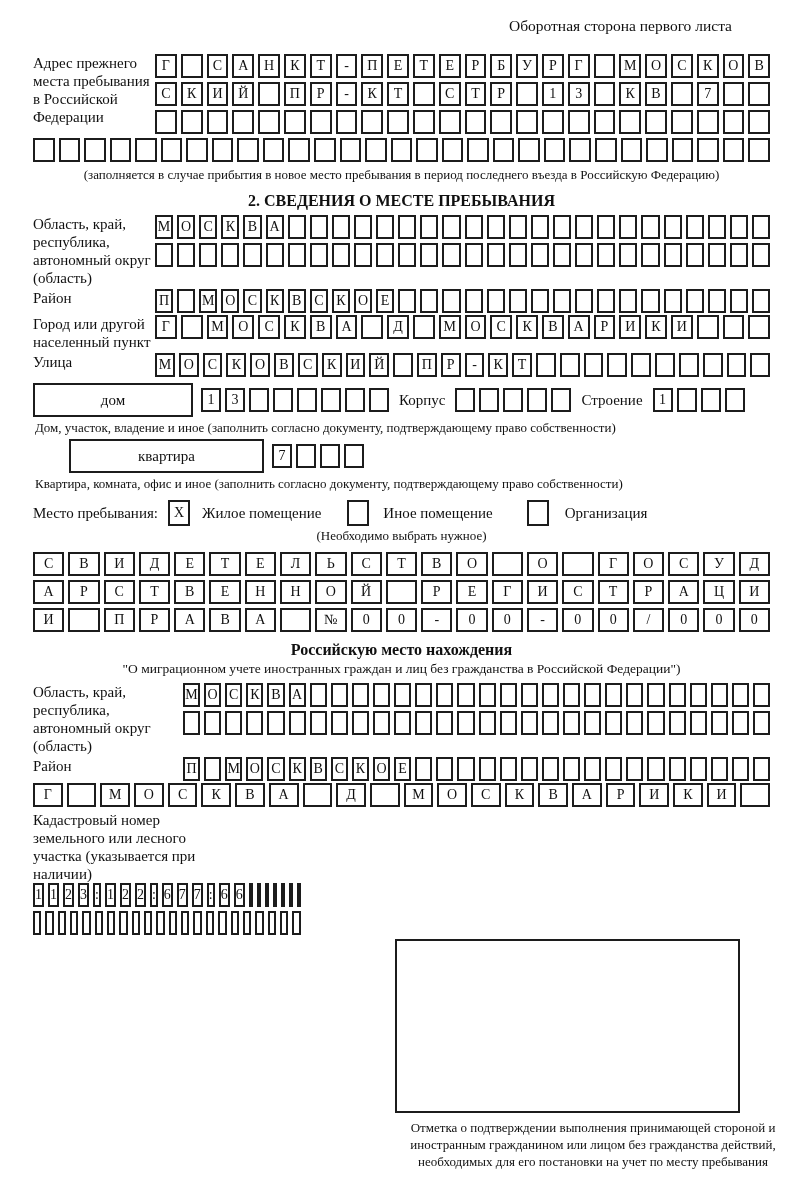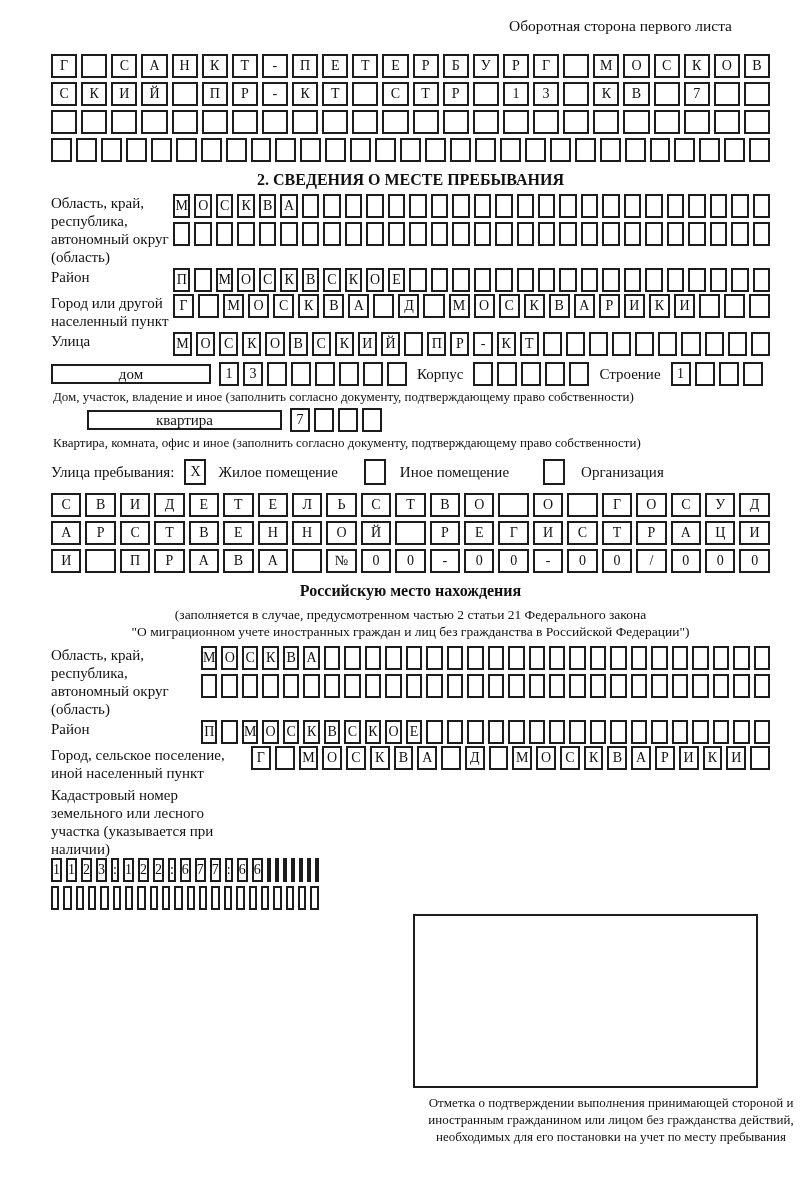--- a/index.html
+++ b/index.html
@@ -1,18 +1,18 @@
 <!DOCTYPE html>
 <html><head>
 <meta charset="utf-8">
 <style>
   html,body{margin:0;padding:0;background:#ffffff;}
   .page{
     width:800px;height:1180px;box-sizing:border-box;
-    padding:16px 30px 0 51px;
+    padding:16px 30px 0 33px;
     font-family:"Liberation Serif","DejaVu Serif",serif;
     color:#101010;background:#fff;overflow:hidden;position:relative;
   }
   .corner{text-align:right;font-size:15.5px;line-height:20px;margin-right:38px;margin-bottom:18px;}
   .frow{display:flex;align-items:flex-start;margin-bottom:2px;}
   .flabel{flex:none;font-size:15px;line-height:18px;}
   .w122{width:122px;} .w150{width:150px;} .w200{width:200px;} .w225{width:225px;}
   .rows{flex:1;display:flex;flex-direction:column;gap:4px;}
   .cells{display:flex;gap:4px;flex:1;}
   .cell{
@@ -21,21 +21,21 @@
     font-size:14px;line-height:1;background:#fff;
   }
   .cellsf{display:flex;gap:4px;flex:none;}
   .cellsf .cell{flex:none;width:20px;}
   .fullrow{margin-top:4px;}
   .note{font-size:13px;line-height:16px;text-align:center;margin-top:5px;}
   .sec-title{font-size:16px;font-weight:bold;text-align:center;margin:8px 0 4px 0;line-height:20px;}
   .caption{font-size:13px;line-height:16px;margin:3px 0 3px 2px;}
   .hrow{display:flex;align-items:center;margin-top:6px;}
   .label-box{
-    box-sizing:border-box;border:2px solid #1c1c1c;height:20px;
+    box-sizing:border-box;border:2px solid #1c1c1c;height:34px;
     display:flex;align-items:center;justify-content:center;font-size:15px;flex:none;background:#fff;
   }
   .inline-label{font-size:15px;margin:1px 10px;flex:none;}
   .chkrow{display:flex;align-items:center;margin-top:8px;font-size:15px;}
   .chkbox{
     box-sizing:border-box;border:2px solid #1c1c1c;width:22px;height:26px;flex:none;
     display:flex;align-items:center;justify-content:center;font-size:14px;background:#fff;
   }
   .chk-note{font-size:13px;line-height:16px;text-align:center;margin-top:2px;}
   .docblock{margin-top:8px;}
@@ -54,20 +54,21 @@
   .mt6{margin-top:6px;} .mt4{margin-top:4px;flex-direction:column;}
 </style>
 </head>
 <body>
 
 <div class="page">
 
   <div class="corner">Оборотная сторона первого листа</div>
 
   <div class="frow">
+    <div class="flabel w122">Адрес прежнего места пребывания в Российской Федерации</div>
     <div class="rows">
       <div class="cells">
           <span class="cell">Г</span>
           <span class="cell"></span>
           <span class="cell">С</span>
           <span class="cell">А</span>
           <span class="cell">Н</span>
           <span class="cell">К</span>
           <span class="cell">Т</span>
           <span class="cell">-</span>
@@ -166,20 +167,21 @@
       <span class="cell"></span>
       <span class="cell"></span>
       <span class="cell"></span>
       <span class="cell"></span>
       <span class="cell"></span>
       <span class="cell"></span>
       <span class="cell"></span>
       <span class="cell"></span>
       <span class="cell"></span>
     </div>
+  <div class="note">(заполняется в случае прибытия в новое место пребывания в период последнего въезда в Российскую Федерацию)</div>
 
   <div class="sec-title">2. СВЕДЕНИЯ О МЕСТЕ ПРЕБЫВАНИЯ</div>
 
   <div class="frow">
     <div class="flabel w122">Область, край, республика, автономный округ (область)</div>
     <div class="rows">
       <div class="cells">
           <span class="cell">М</span>
           <span class="cell">О</span>
           <span class="cell">С</span>
@@ -373,28 +375,29 @@
     <div class="cellsf" style="margin-left:8px;">
         <span class="cell">7</span>
         <span class="cell"></span>
         <span class="cell"></span>
         <span class="cell"></span>
       </div>
   </div>
   <div class="caption">Квартира, комната, офис и иное (заполнить согласно документу, подтверждающему право собственности)</div>
 
   <div class="chkrow">
-    <span>Улица пребывания:</span>
+    <span>Место пребывания:</span>
     <span class="chkbox" style="margin-left:10px;">X</span>
     <span style="margin-left:12px;">Жилое помещение</span>
     <span class="chkbox" style="margin-left:26px;"></span>
     <span style="margin-left:14px;">Иное помещение</span>
     <span class="chkbox" style="margin-left:34px;"></span>
     <span style="margin-left:16px;">Организация</span>
   </div>
+  <div class="chk-note">(Необходимо выбрать нужное)</div>
 
   <div class="frow docblock">
     <div class="rows">
       <div class="cells">
           <span class="cell">С</span>
           <span class="cell">В</span>
           <span class="cell">И</span>
           <span class="cell">Д</span>
           <span class="cell">Е</span>
           <span class="cell">Т</span>
@@ -457,21 +460,20 @@
           <span class="cell">0</span>
           <span class="cell">/</span>
           <span class="cell">0</span>
           <span class="cell">0</span>
           <span class="cell">0</span>
         </div>
     </div>
   </div>
 
   <div class="act-title">Российскую место нахождения</div>
-  <div class="act-note first">(заполняется в случае, предусмотренном частью 2 статьи 21 Федерального закона</div>
   <div class="act-note">"О миграционном учете иностранных граждан и лиц без гражданства в Российской Федерации")</div>
 
   <div class="frow mt6">
     <div class="flabel w150">Область, край, республика, автономный округ (область)</div>
     <div class="rows">
       <div class="cells">
           <span class="cell">М</span>
           <span class="cell">О</span>
           <span class="cell">С</span>
           <span class="cell">К</span>
@@ -561,21 +563,20 @@
         <span class="cell"></span>
         <span class="cell"></span>
         <span class="cell"></span>
         <span class="cell"></span>
         <span class="cell"></span>
         <span class="cell"></span>
       </div>
   </div>
 
   <div class="frow">
-    <div class="flabel w200">Город, сельское поселение, иной населенный пункт</div>
     <div class="cells">
         <span class="cell">Г</span>
         <span class="cell"></span>
         <span class="cell">М</span>
         <span class="cell">О</span>
         <span class="cell">С</span>
         <span class="cell">К</span>
         <span class="cell">В</span>
         <span class="cell">А</span>
         <span class="cell"></span>

